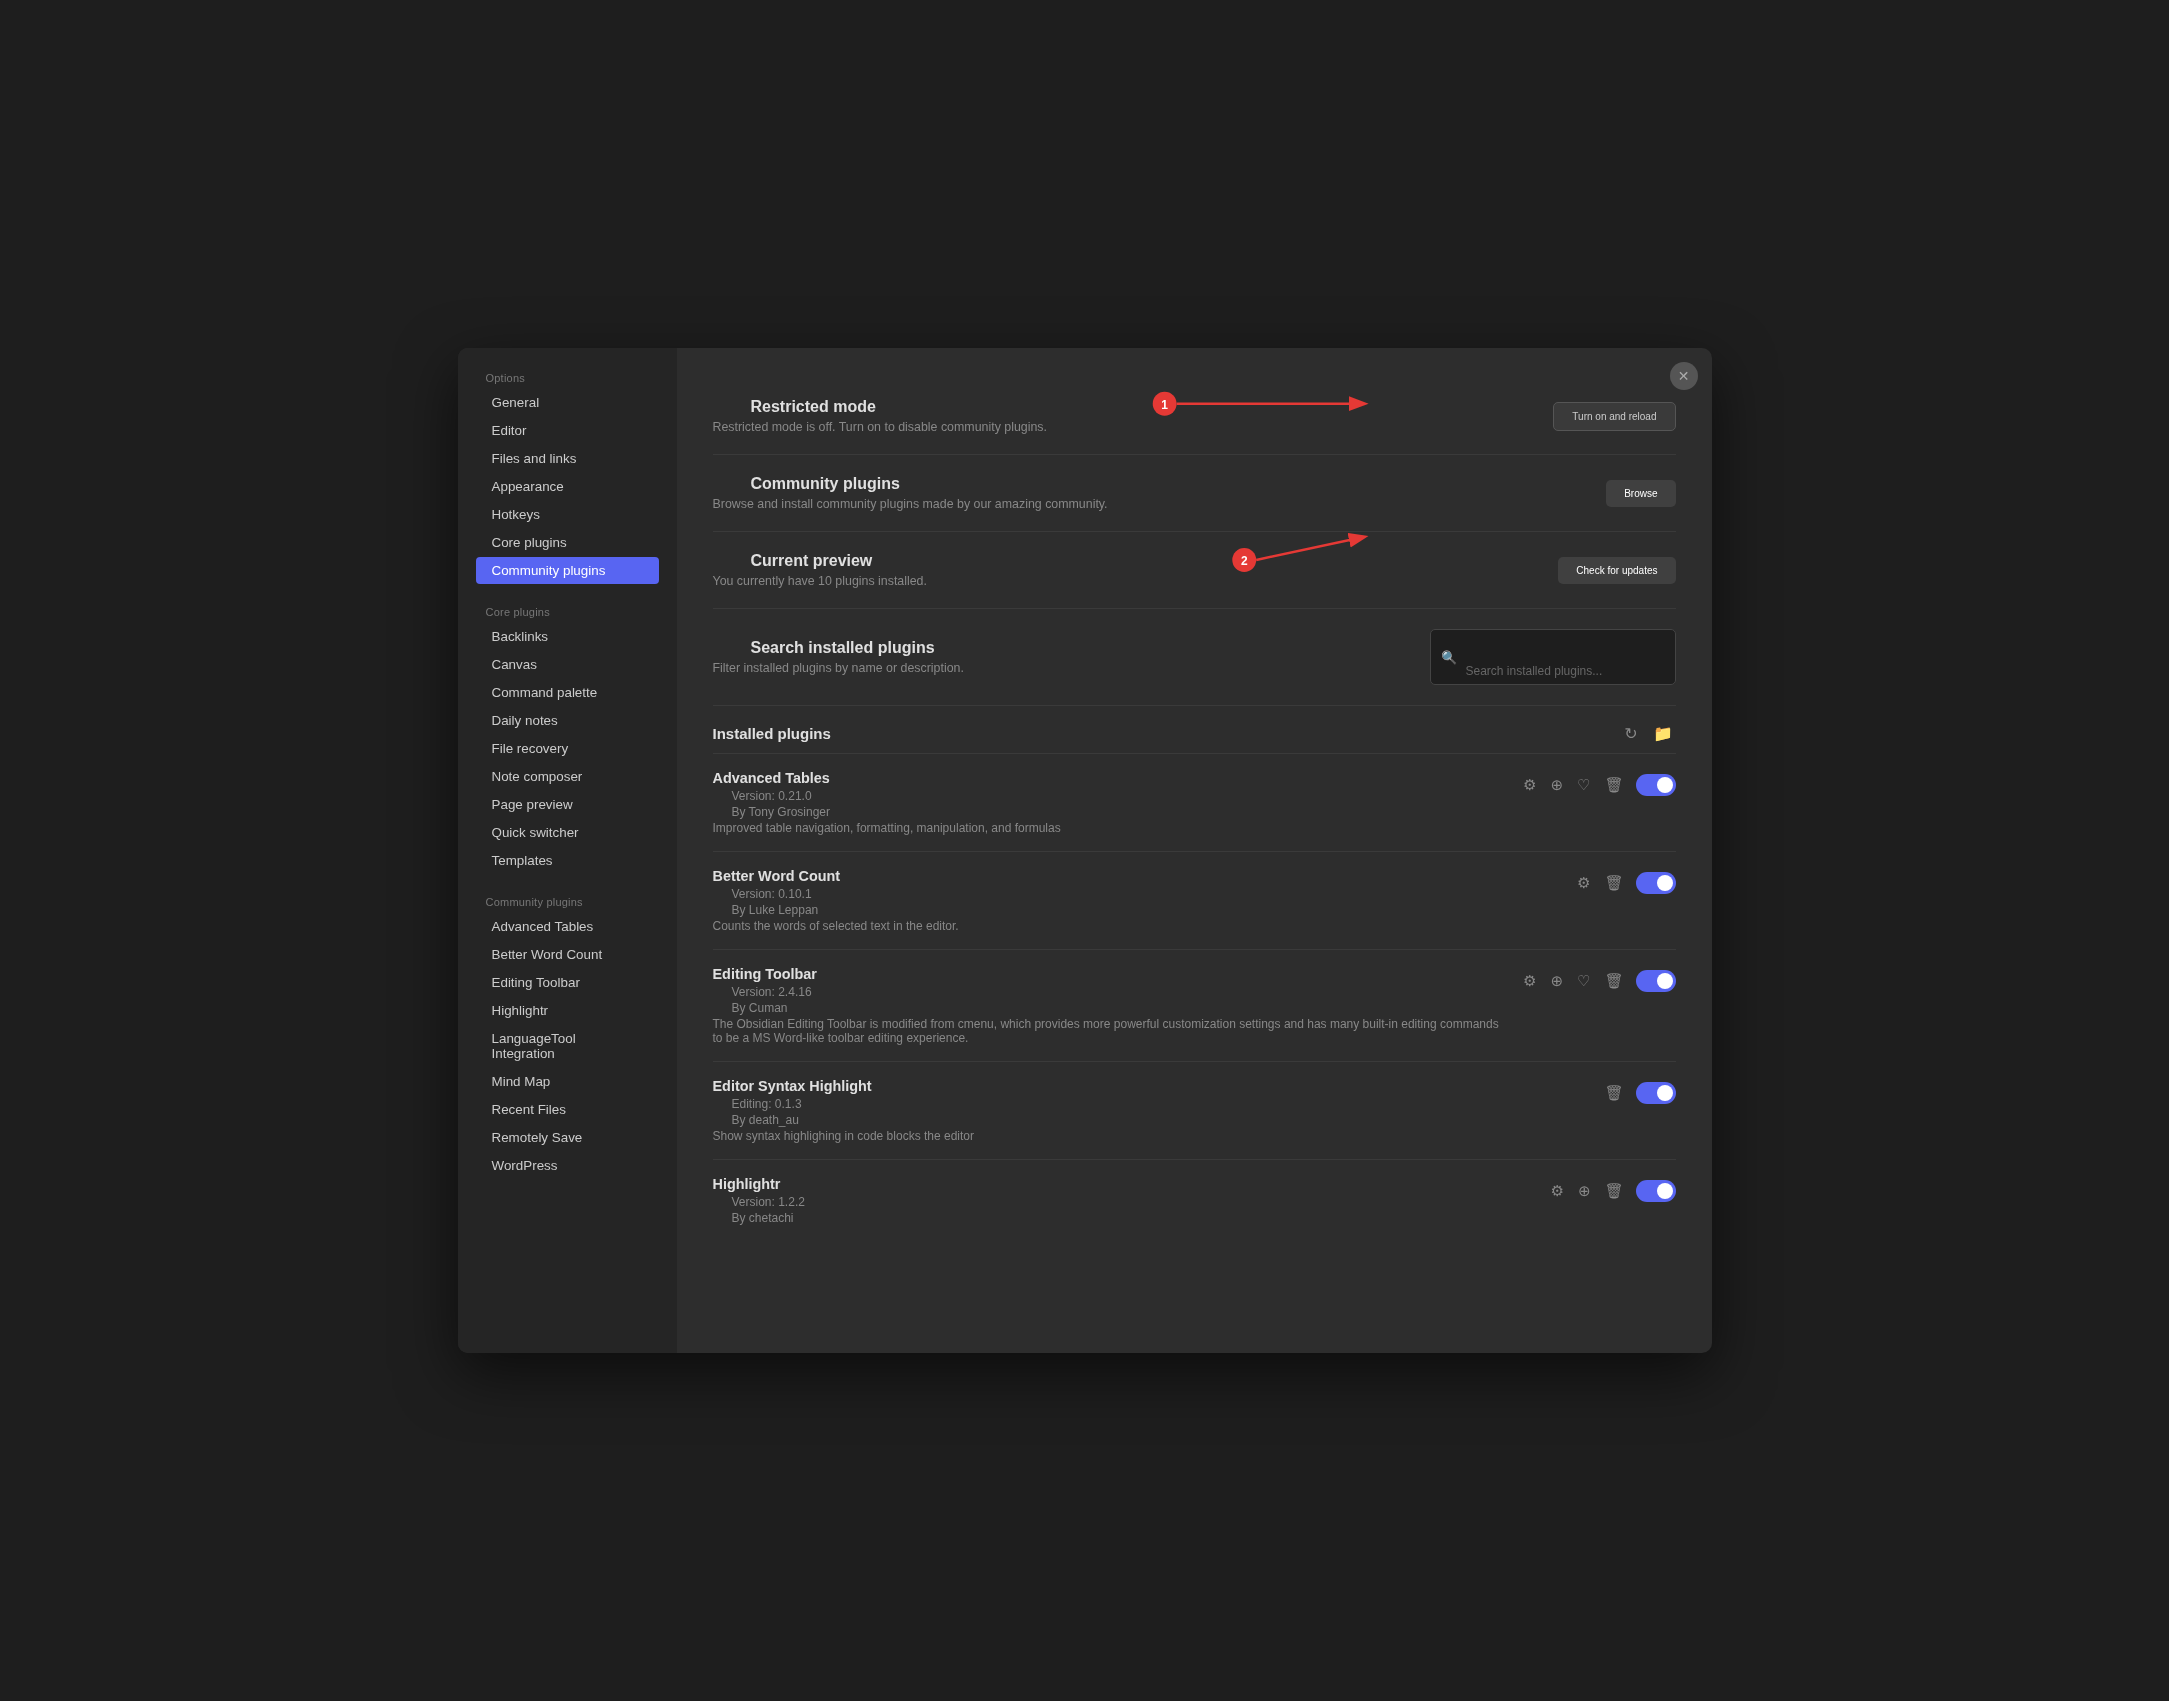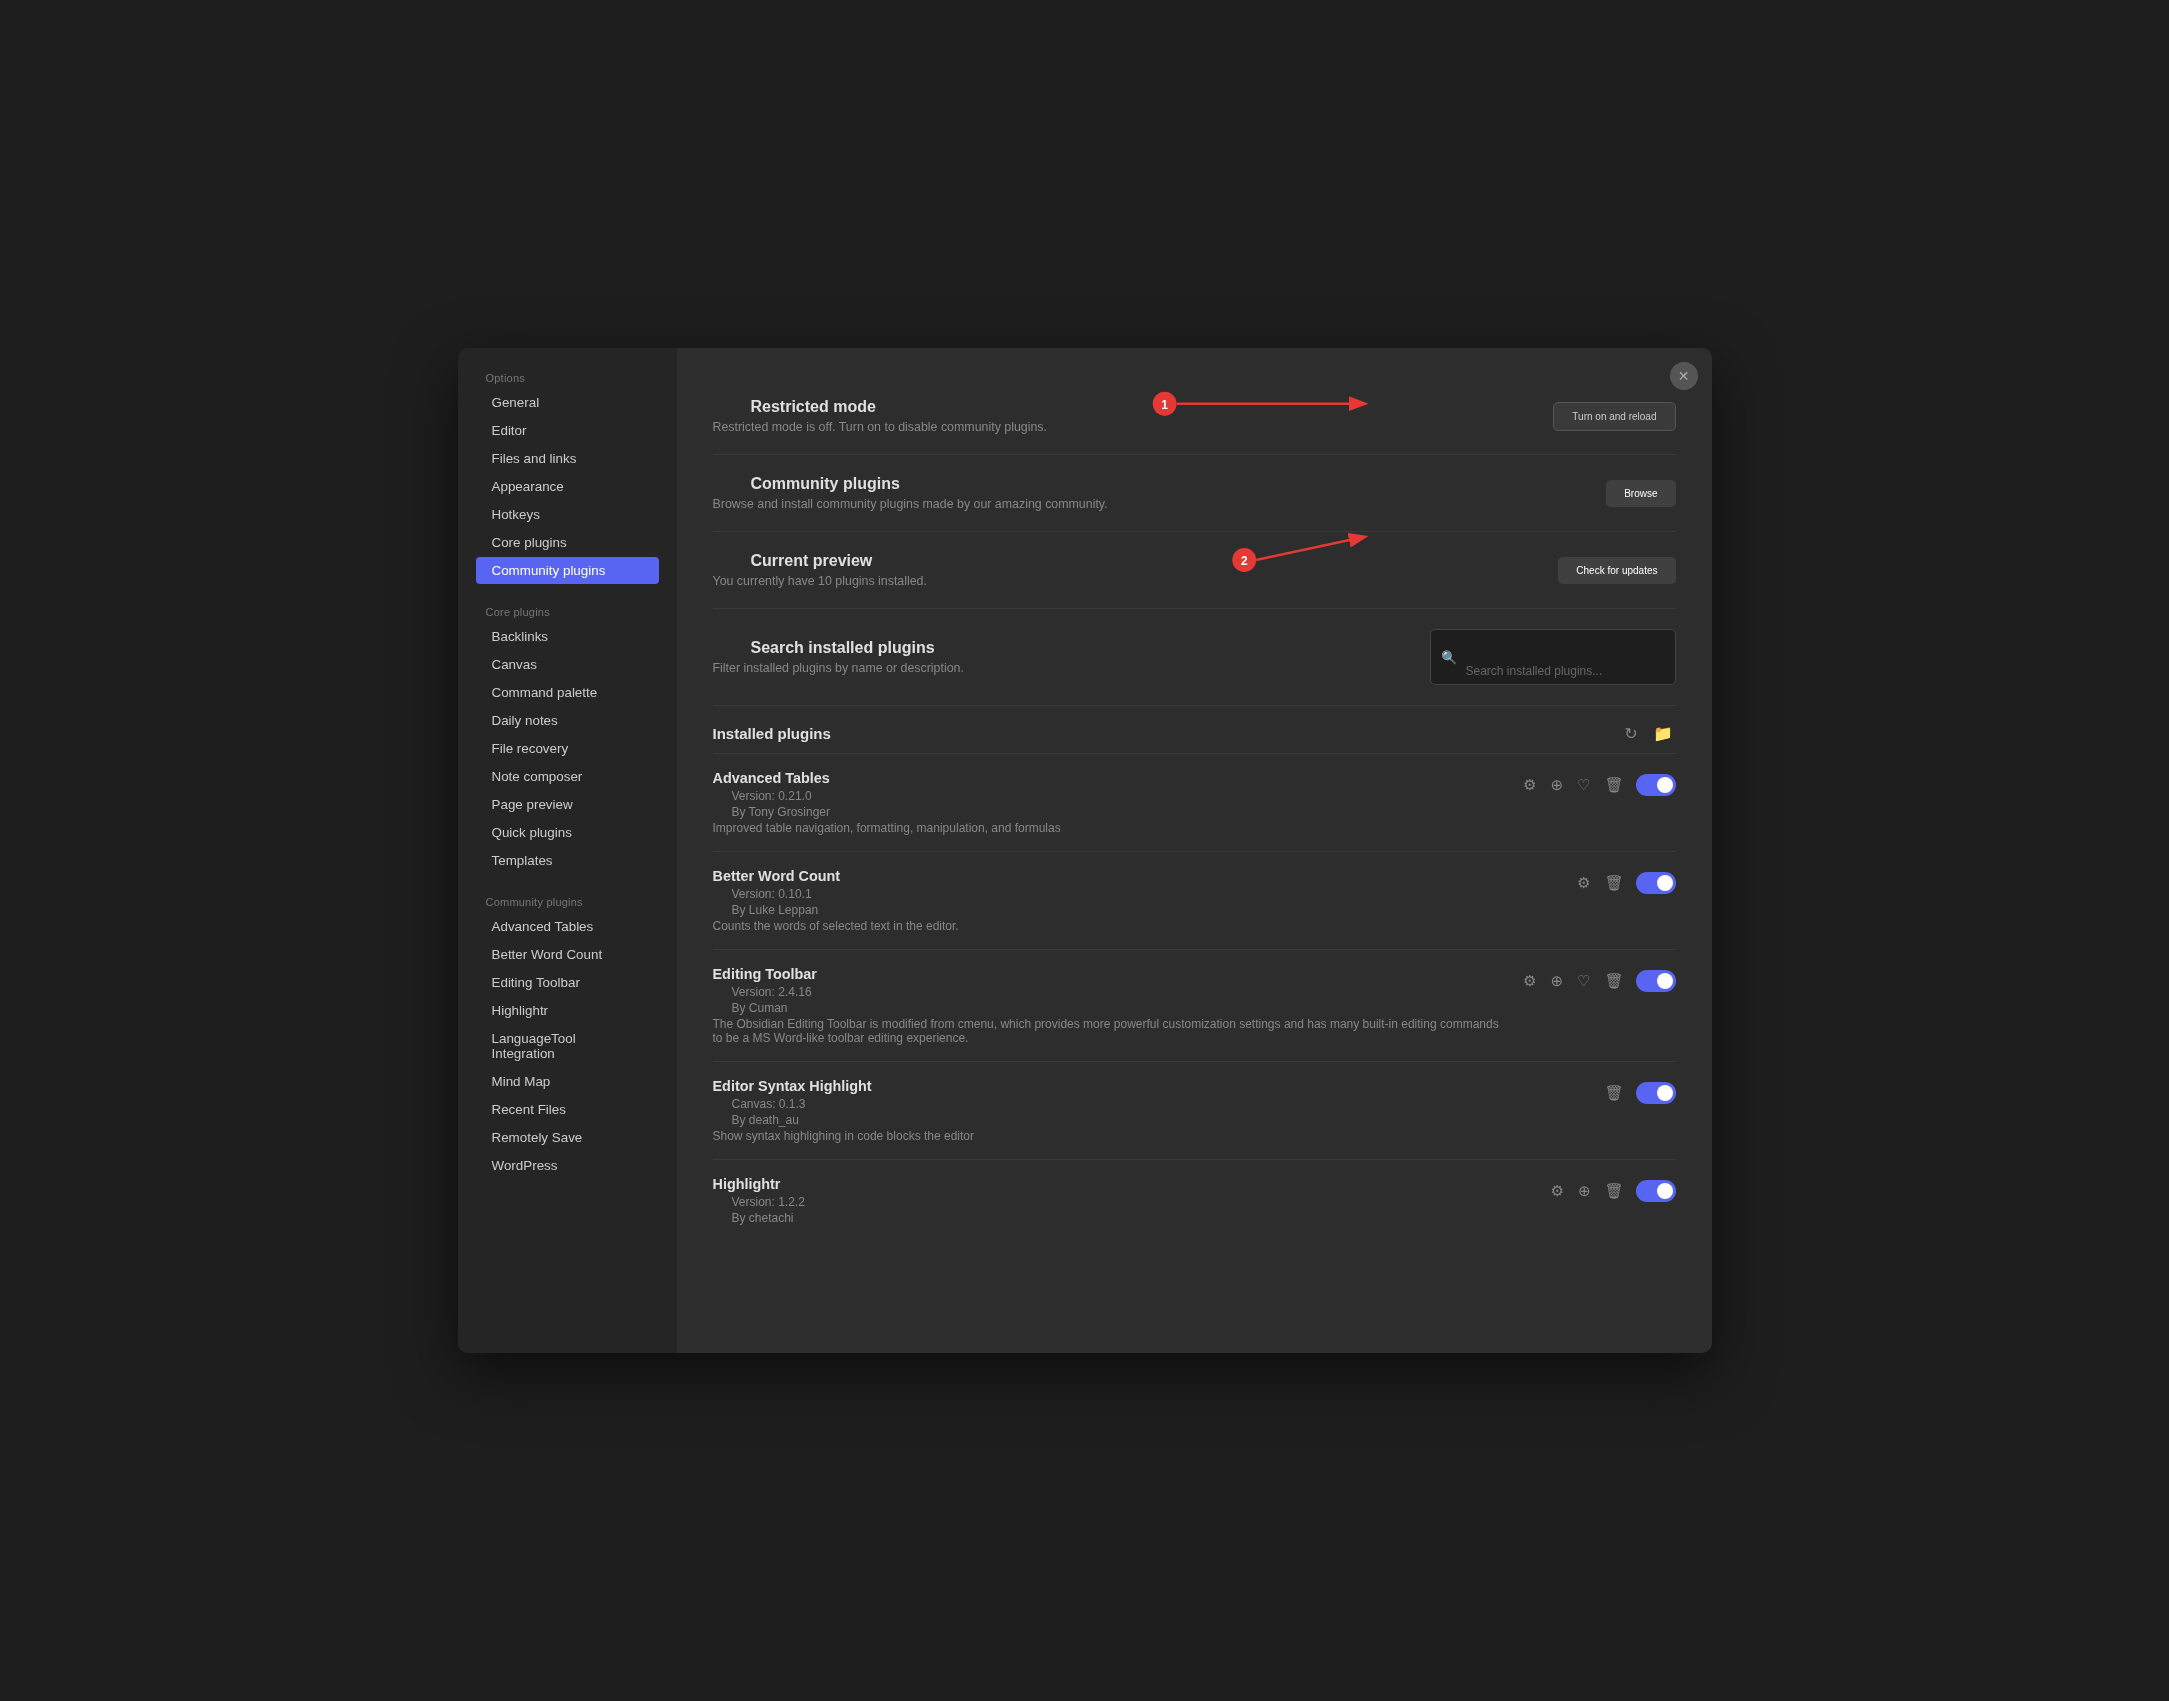--- a/index.html
+++ b/index.html
@@ -256,21 +256,21 @@
     <div class="sidebar-item active">Community plugins</div>
 
     <div class="sidebar-section-label" style="margin-top:14px;">Core plugins</div>
     <div class="sidebar-item">Backlinks</div>
     <div class="sidebar-item">Canvas</div>
     <div class="sidebar-item">Command palette</div>
     <div class="sidebar-item">Daily notes</div>
     <div class="sidebar-item">File recovery</div>
     <div class="sidebar-item">Note composer</div>
     <div class="sidebar-item">Page preview</div>
-    <div class="sidebar-item">Quick plugins</div>
+    <div class="sidebar-item">Quick switcher</div>
     <div class="sidebar-item">Templates</div>
 
     <div class="sidebar-section-label" style="margin-top:14px;">Community plugins</div>
     <div class="sidebar-item">Advanced Tables</div>
     <div class="sidebar-item">Better Word Count</div>
     <div class="sidebar-item">Editing Toolbar</div>
     <div class="sidebar-item">Highlightr</div>
     <div class="sidebar-item">LanguageTool Integration</div>
     <div class="sidebar-item">Mind Map</div>
     <div class="sidebar-item">Recent Files</div>
@@ -398,21 +398,21 @@
         <button class="action-icon" title="Add">⊕</button>
         <button class="action-icon" title="Heart">♡</button>
         <button class="action-icon" title="Delete">🗑</button>
         <div class="toggle"></div>
       </div>
     </div>
 
     <div class="plugin-row">
       <div class="plugin-info">
         <div class="plugin-name">Editor Syntax Highlight</div>
-        <div class="plugin-meta">Canvas: 0.1.3</div>
+        <div class="plugin-meta">Editing: 0.1.3</div>
         <div class="plugin-meta">By death_au</div>
         <div class="plugin-desc">Show syntax highlighing in code blocks the editor</div>
       </div>
       <div class="plugin-actions">
         <button class="action-icon" title="Delete">🗑</button>
         <div class="toggle"></div>
       </div>
     </div>
 
     <div class="plugin-row">

